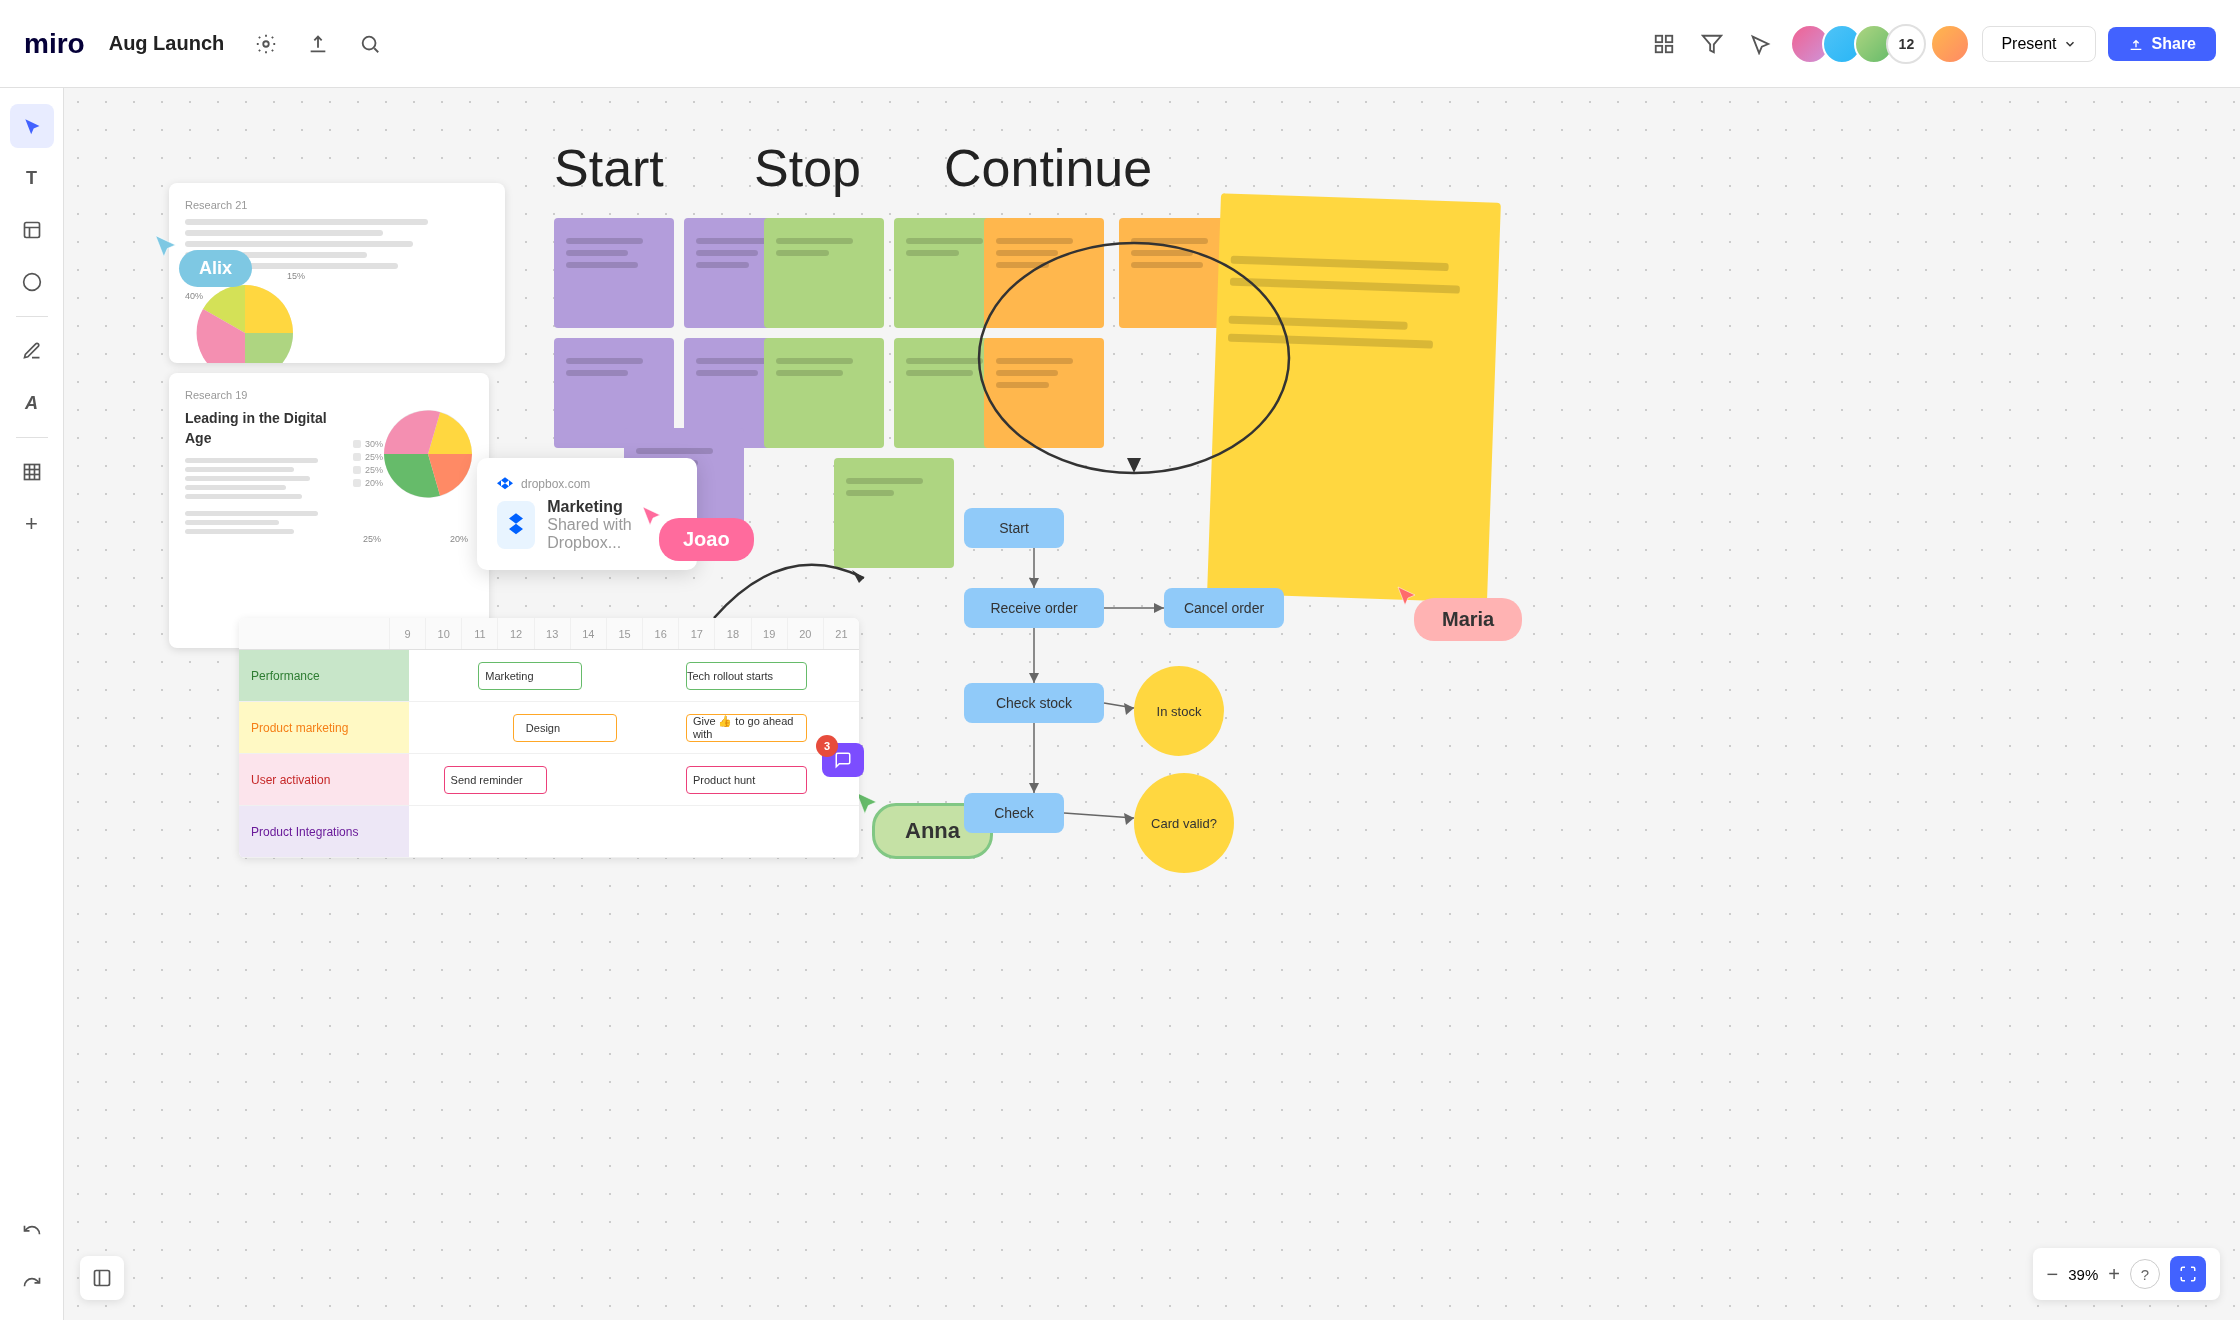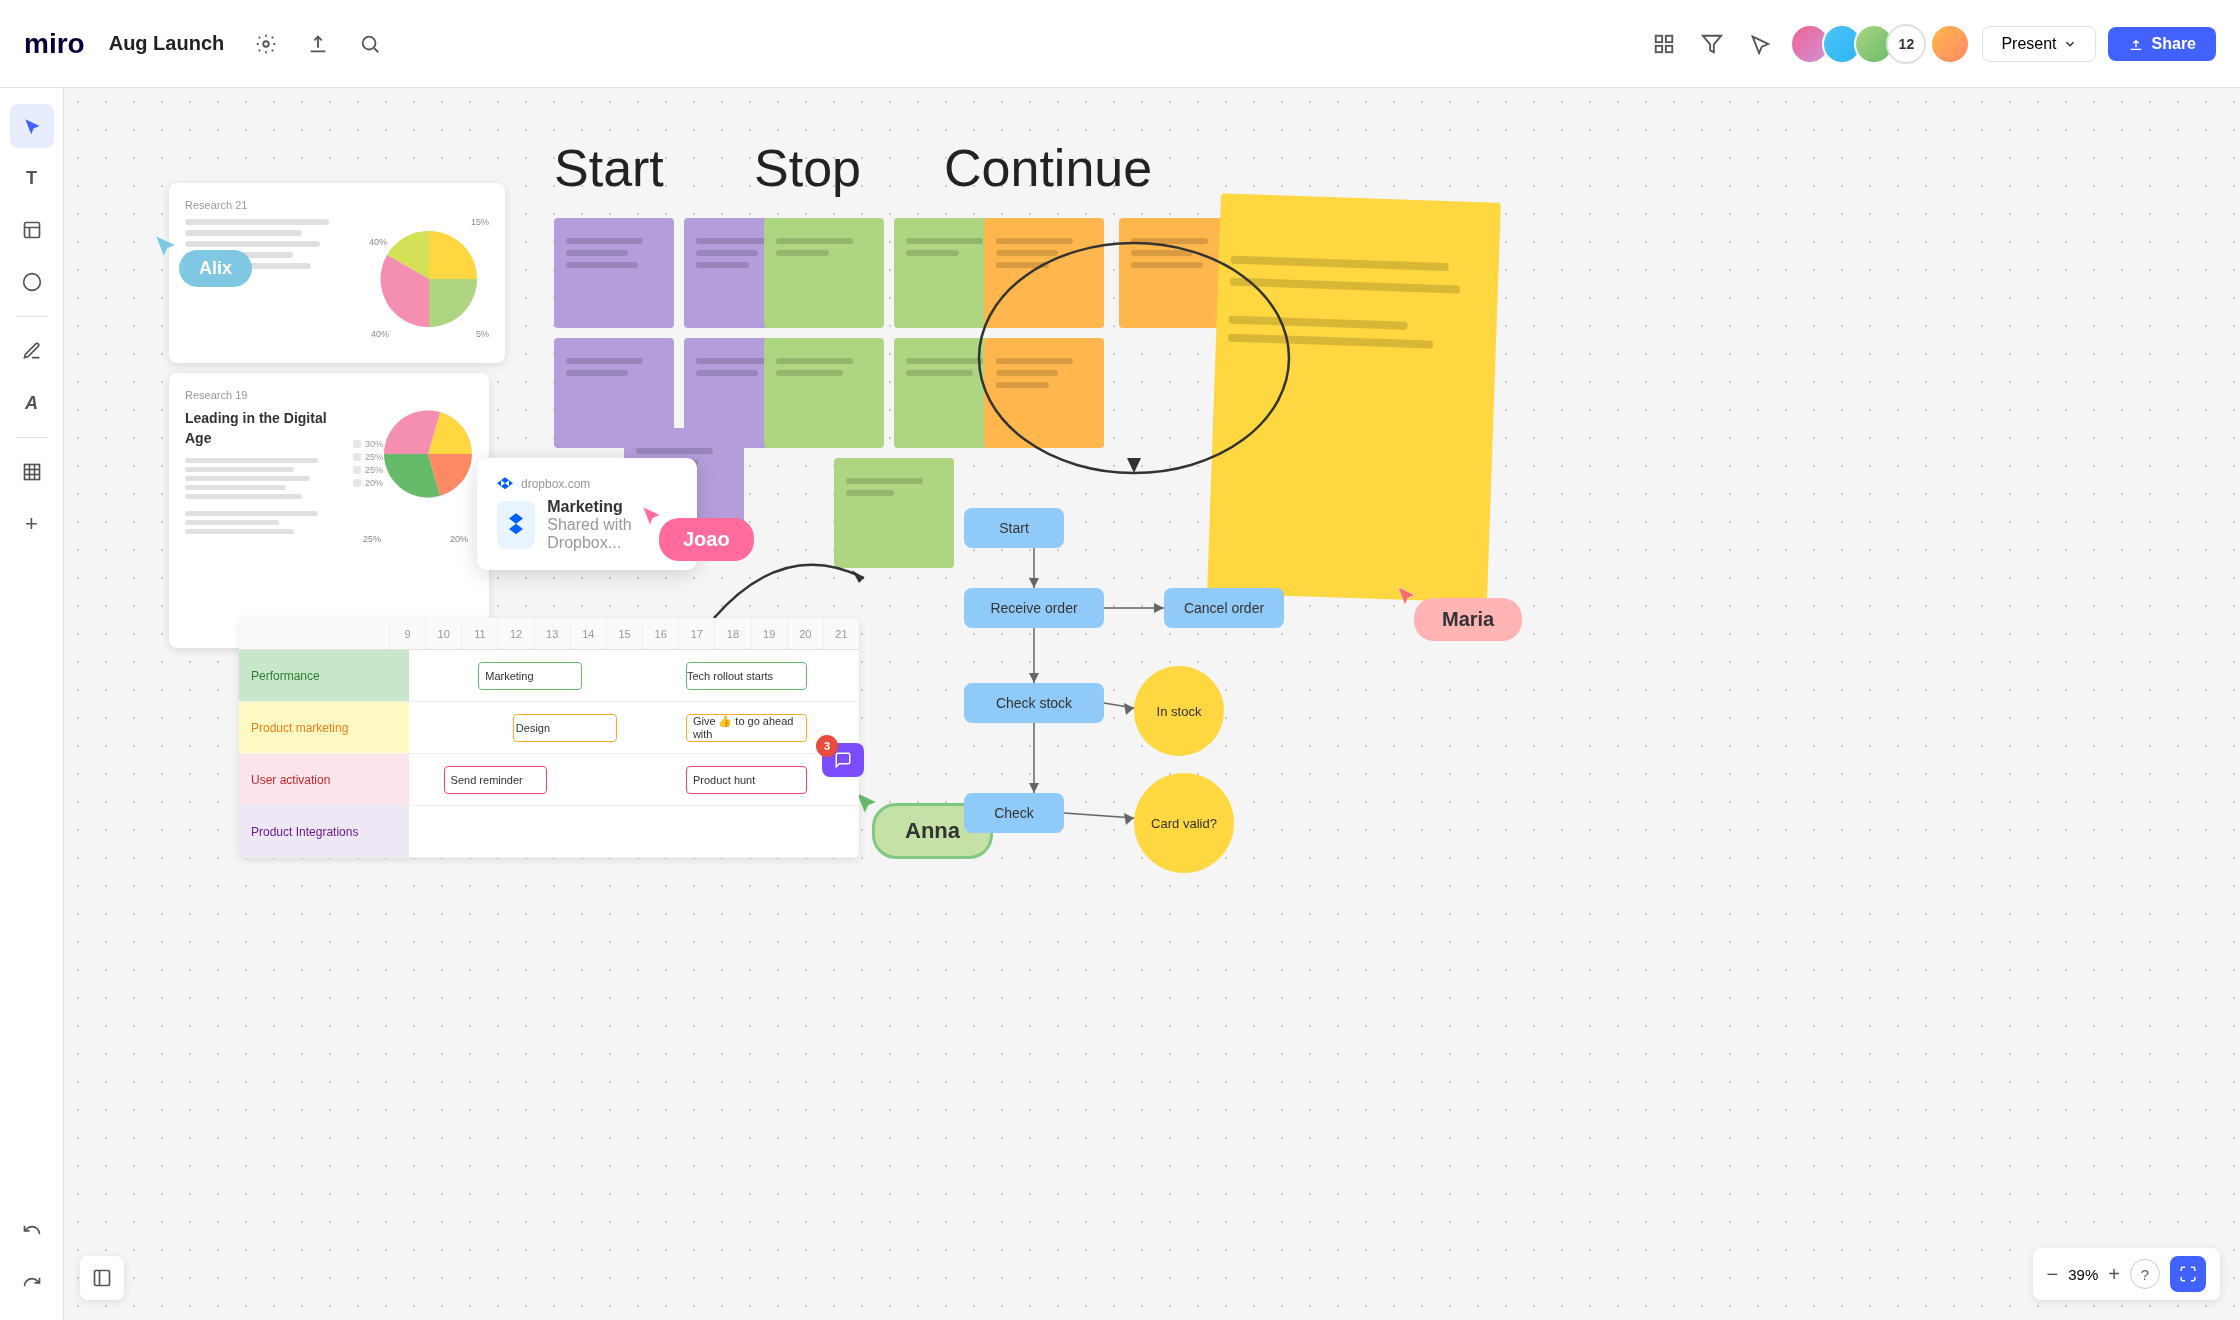--- a/index.html
+++ b/index.html
@@ -339,21 +339,21 @@
     </div>
   </div>
 
   <svg style="position:absolute;left:900px;top:140px;width:340px;height:260px;pointer-events:none;">
     <ellipse cx="170" cy="130" rx="155" ry="115" fill="none" stroke="#333" stroke-width="2.5"></ellipse>
     <polygon points="170,245 163,230 177,230" fill="#333"></polygon>
   </svg>
 
   <div class="slide-card" style="left:105px;top:95px;width:336px;height:180px;">
     <div style="font-size:11px;color:#999;margin-bottom:8px;">Research 21</div>
-    <div style="display:flex;gap:4px;">
+    <div style="display:flex;gap:4px;flex-direction:column;">
       <div style="flex:1;">
         <div style="height:6px;background:#e0e0e0;border-radius:3px;margin-bottom:5px;width:80%"></div>
         <div style="height:6px;background:#e0e0e0;border-radius:3px;margin-bottom:5px;width:65%"></div>
         <div style="height:6px;background:#e0e0e0;border-radius:3px;margin-bottom:5px;width:75%"></div>
         <div style="height:6px;background:#e0e0e0;border-radius:3px;margin-bottom:5px;width:60%"></div>
         <div style="height:6px;background:#e0e0e0;border-radius:3px;width:70%"></div>
       </div>
       <div style="position:relative;width:120px;height:120px;">
         
         <svg viewBox="0 0 100 100" width="120" height="120">
@@ -549,21 +549,21 @@
       <div class="gantt-label" style="background:#c8e6c9;color:#2e7d32;font-size:12px;height:100%;display:flex;align-items:center;">Performance</div>
       <div class="gantt-track" style="position:relative;display:flex;align-items:center;">
         <div style="position:absolute;left:calc(2/13*100%);width:calc(3/13*100%);height:28px;background:#fff;border:1.5px solid #66bb6a;border-radius:4px;display:flex;align-items:center;padding-left:6px;font-size:11px;color:#333;">Marketing</div>
         <div style="position:absolute;left:calc(8/13*100%);width:calc(3.5/13*100%);height:28px;background:#fff;border:1.5px solid #66bb6a;border-radius:4px;display:flex;align-items:center;font-size:11px;color:#333;">Tech rollout starts</div>
       </div>
     </div>
 
     <div class="gantt-row">
       <div class="gantt-label" style="background:#fff9c4;color:#f57f17;font-size:12px;height:100%;display:flex;align-items:center;">Product marketing</div>
       <div class="gantt-track" style="position:relative;display:flex;align-items:center;">
-        <div style="position:absolute;left:calc(3/13*100%);width:calc(3/13*100%);height:28px;background:#fff;border:1.5px solid #ffa726;border-radius:4px;display:flex;align-items:center;padding-left:2px;font-size:11px;color:#333;">Design</div>
+        <div style="position:absolute;left:calc(3/13*100%);width:calc(3/13*100%);height:28px;background:#fff;border:1.5px solid #ffa726;border-radius:4px;display:flex;align-items:center;padding-left:12px;font-size:11px;color:#333;">Design</div>
         <div style="position:absolute;left:calc(8/13*100%);width:calc(3.5/13*100%);height:28px;background:#fff;border:1.5px solid #ffa726;border-radius:4px;display:flex;align-items:center;padding-left:6px;font-size:11px;color:#333;">Give 👍 to go ahead with</div>
       </div>
     </div>
 
     <div class="gantt-row">
       <div class="gantt-label" style="background:#fce4ec;color:#c62828;font-size:12px;height:100%;display:flex;align-items:center;">User activation</div>
       <div class="gantt-track" style="position:relative;display:flex;align-items:center;">
         <div style="position:absolute;left:calc(1/13*100%);width:calc(3/13*100%);height:28px;background:#fff;border:1.5px solid #ec407a;border-radius:4px;display:flex;align-items:center;padding-left:6px;font-size:11px;color:#333;">Send reminder</div>
         <div style="position:absolute;left:calc(8/13*100%);width:calc(3.5/13*100%);height:28px;background:#fff;border:1.5px solid #ec407a;border-radius:4px;display:flex;align-items:center;padding-left:6px;font-size:11px;color:#333;">Product hunt</div>
       </div>

